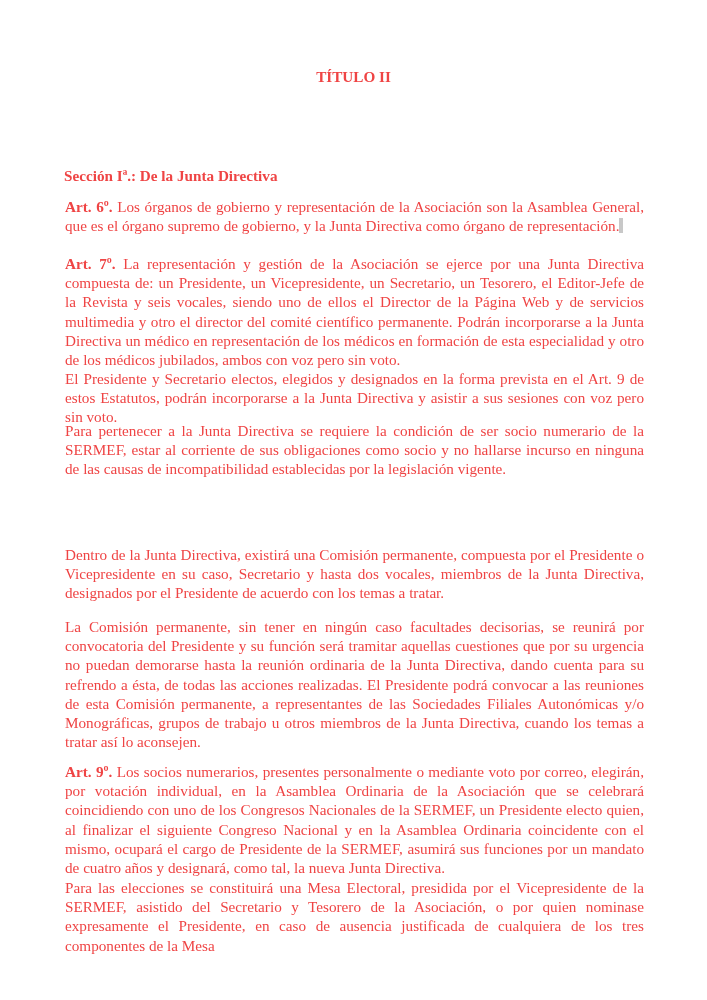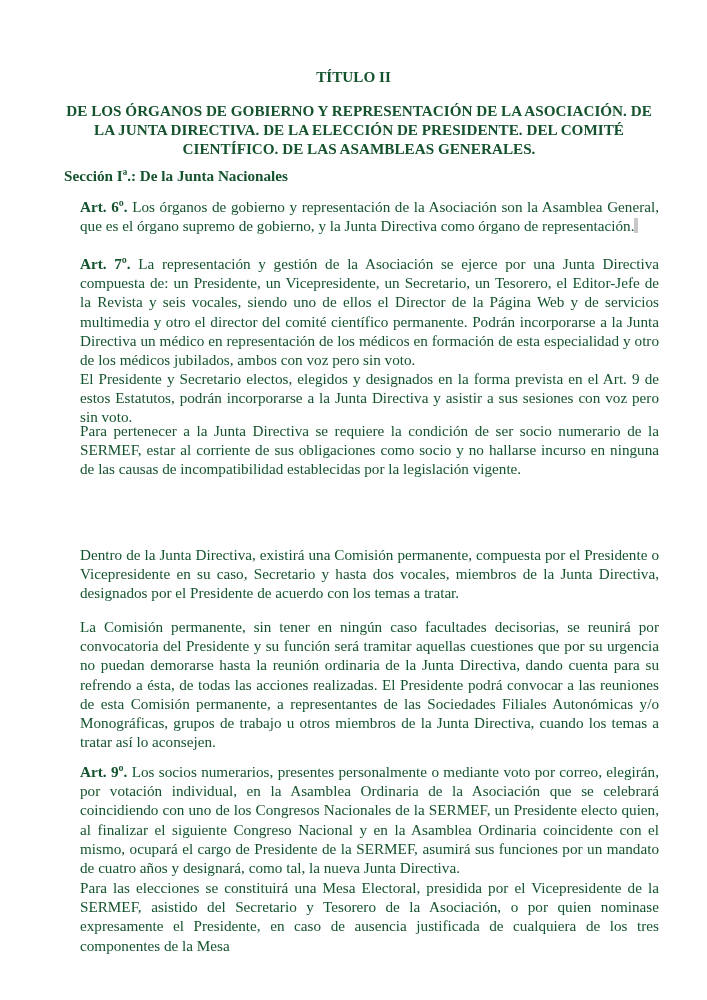--- a/index.html
+++ b/index.html
@@ -1,45 +1,44 @@
 <!DOCTYPE html>
 <html><head>
 <meta charset="utf-8">
 <style>
   html, body { margin: 0; padding: 0; background: #ffffff; }
   body { width: 707px; height: 1000px; overflow: hidden; position: relative; }
   .page {
     position: absolute; left: 0; top: 0; width: 707px; height: 1000px; background: #fff;
-    font-family: "Liberation Serif", serif; color: #14532d; font-size: 15.2px; line-height: 19px; border-radius: 26px;
+    font-family: "Liberation Serif", serif; color: #ef4444; font-size: 15.2px; line-height: 19px; border-radius: 26px;
   }
   .title {
     position: absolute; left: 0; width: 707px; text-align: center; font-weight: bold;
     top: 67px; font-size: 15.2px;
   }
   .subtitle {
     position: absolute; left: 64px; width: 590px; top: 101px; text-align: center;
     font-weight: bold; font-size: 15.2px; line-height: 19px;
   }
   .section {
     position: absolute; left: 64px; top: 166px; font-weight: bold; font-size: 15.2px;
   }
   .para {
-    position: absolute; left: 80px; width: 579px; text-align: justify; margin: 0;
+    position: absolute; left: 65px; width: 579px; text-align: justify; margin: 0;
     font-size: 15.2px; line-height: 19.2px;
   }
   .para b { font-weight: bold; }
   .cursor { display: inline-block; width: 4px; height: 15px; background: #c8c8c8; vertical-align: -2px; }
 </style>
 </head>
 <body>
 
 <div class="page">
   <div class="title">TÍTULO II</div>
-  <div class="subtitle">DE LOS ÓRGANOS DE GOBIERNO Y REPRESENTACIÓN DE LA ASOCIACIÓN. DE LA JUNTA DIRECTIVA. DE LA ELECCIÓN DE PRESIDENTE. DEL COMITÉ CIENTÍFICO. DE LAS ASAMBLEAS GENERALES.</div>
-  <div class="section">Sección Iª.: De la Junta Nacionales</div>
+  <div class="section">Sección Iª.: De la Junta Directiva</div>
 
   <p class="para" style="top:197px"><b>Art. 6º.</b><span> Los órganos de gobierno y representación de la Asociación son la Asamblea General, que es el órgano supremo de gobierno, y la Junta Directiva como órgano de representación.</span><span class="cursor"></span></p>
 
   <p class="para" style="top:254px"><b>Art. 7º.</b><span> La representación y gestión de la Asociación se ejerce por una Junta Directiva compuesta de: un Presidente, un Vicepresidente, un Secretario, un Tesorero, el Editor-Jefe de la Revista y seis vocales, siendo uno de ellos el Director de la Página Web y de servicios multimedia y otro el director del comité científico permanente. Podrán incorporarse a la Junta Directiva un médico en representación de los médicos en formación de esta especialidad y otro de los médicos  jubilados, ambos con voz pero sin voto.</span></p>
 
   <p class="para" style="top:369px"><span>El Presidente y Secretario electos, elegidos y designados en la forma prevista en el Art. 9 de estos Estatutos, podrán incorporarse a la Junta Directiva y asistir a sus sesiones con voz pero sin voto.</span></p>
 
   <p class="para" style="top:421px"><span>Para pertenecer a la Junta Directiva se requiere la condición de ser socio numerario de la SERMEF, estar al corriente de sus obligaciones como socio y no hallarse incurso en ninguna de las causas de incompatibilidad establecidas por la legislación vigente.</span></p>
 
 

